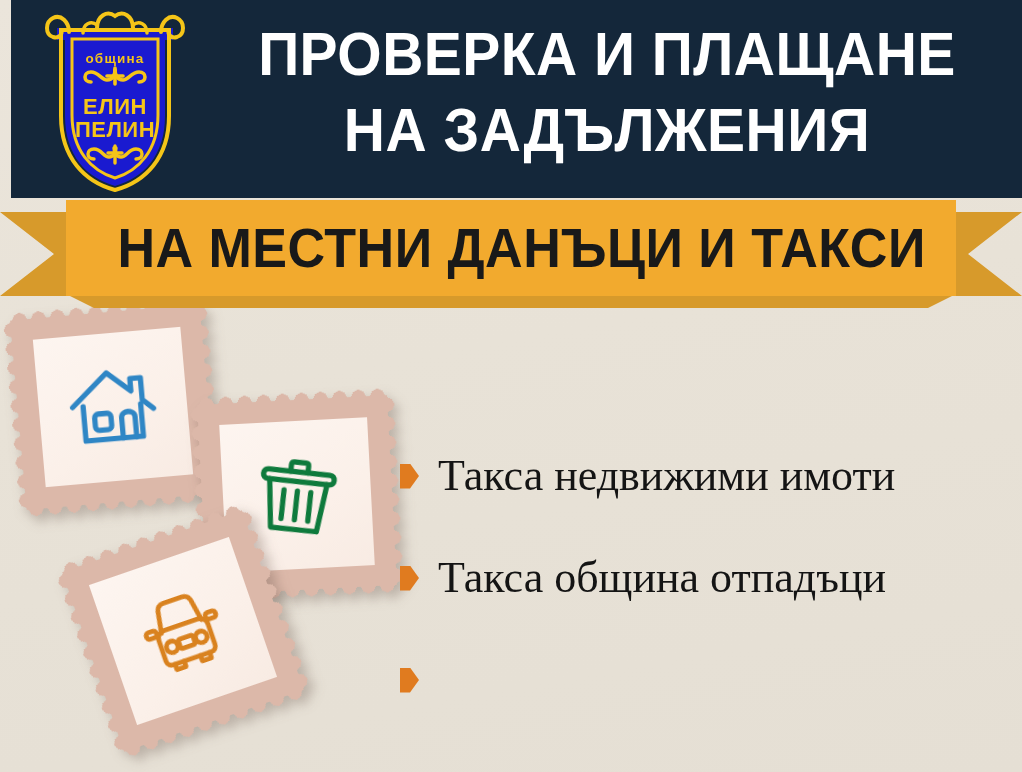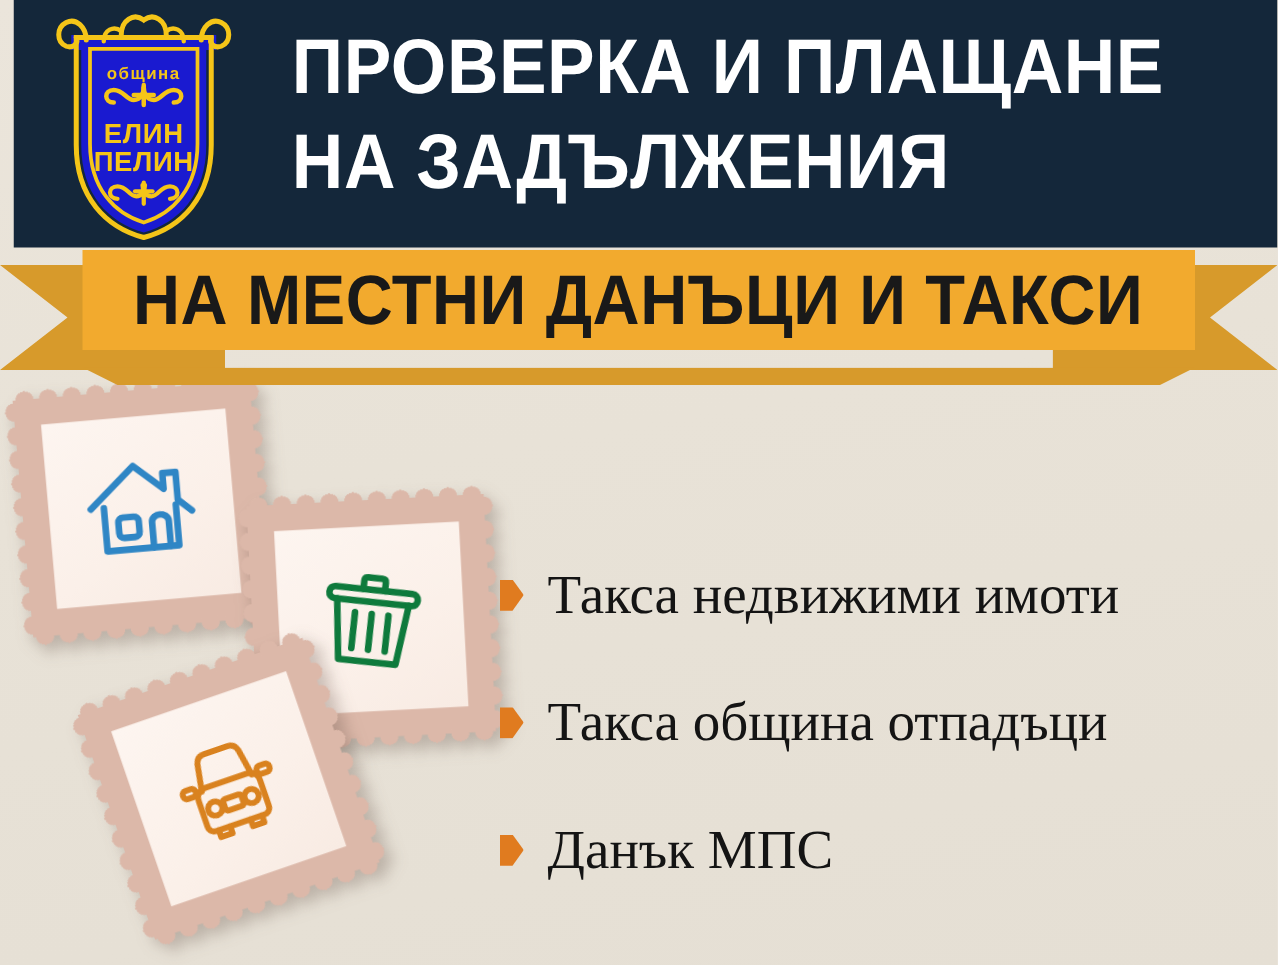--- a/index.html
+++ b/index.html
@@ -41,21 +41,21 @@
     width: 152px;
     height: 186px;
   }
   .crest svg { display:block; width:100%; height:100%; }
 
   .header-titles {
     position: absolute;
     left: 190px;
     top: 16px;
     width: 812px;
-    text-align: left;
+    text-align: center;
     color: #ffffff;
   }
   .title-line {
     font-family: "Liberation Sans Narrow", "Liberation Sans", sans-serif;
     font-weight: 700;
     font-size: 62px;
     line-height: 76px;
     letter-spacing: 0.5px;
     transform: scaleX(0.92);
     transform-origin: center center;
@@ -93,25 +93,25 @@
     width: 890px;
     height: 14px;
     background: #d79a2b;
     clip-path: polygon(0 0, 890px 0, 862px 14px, 28px 14px);
   }
   .ribbon-band {
     position: absolute;
     left: 66px;
     top: 2px;
     width: 890px;
-    height: 80px;
+    height: 96px;
     background: #f2aa2e;
     display: flex;
     align-items: center;
-    justify-content: center;
+    justify-content: flex-end;
   }
   .ribbon-text {
     font-family: "Liberation Sans Narrow", "Liberation Sans", sans-serif;
     font-weight: 700;
     font-size: 56px;
     line-height: 58px;
     color: #191919;
     letter-spacing: 0.5px;
     transform: scaleX(0.93);
     white-space: nowrap;
@@ -335,17 +335,16 @@
       <span class="tax-label">Такса недвижими имоти</span>
     </div>
 
     <div class="tax-item">
       <span class="bullet"></span>
       <span class="tax-label">Такса община отпадъци</span>
     </div>
 
     <div class="tax-item">
       <span class="bullet"></span>
-      <span class="tax-label">Данък МПС</span>
     </div>
   </div>
 
 </div>
 
 </body></html>

